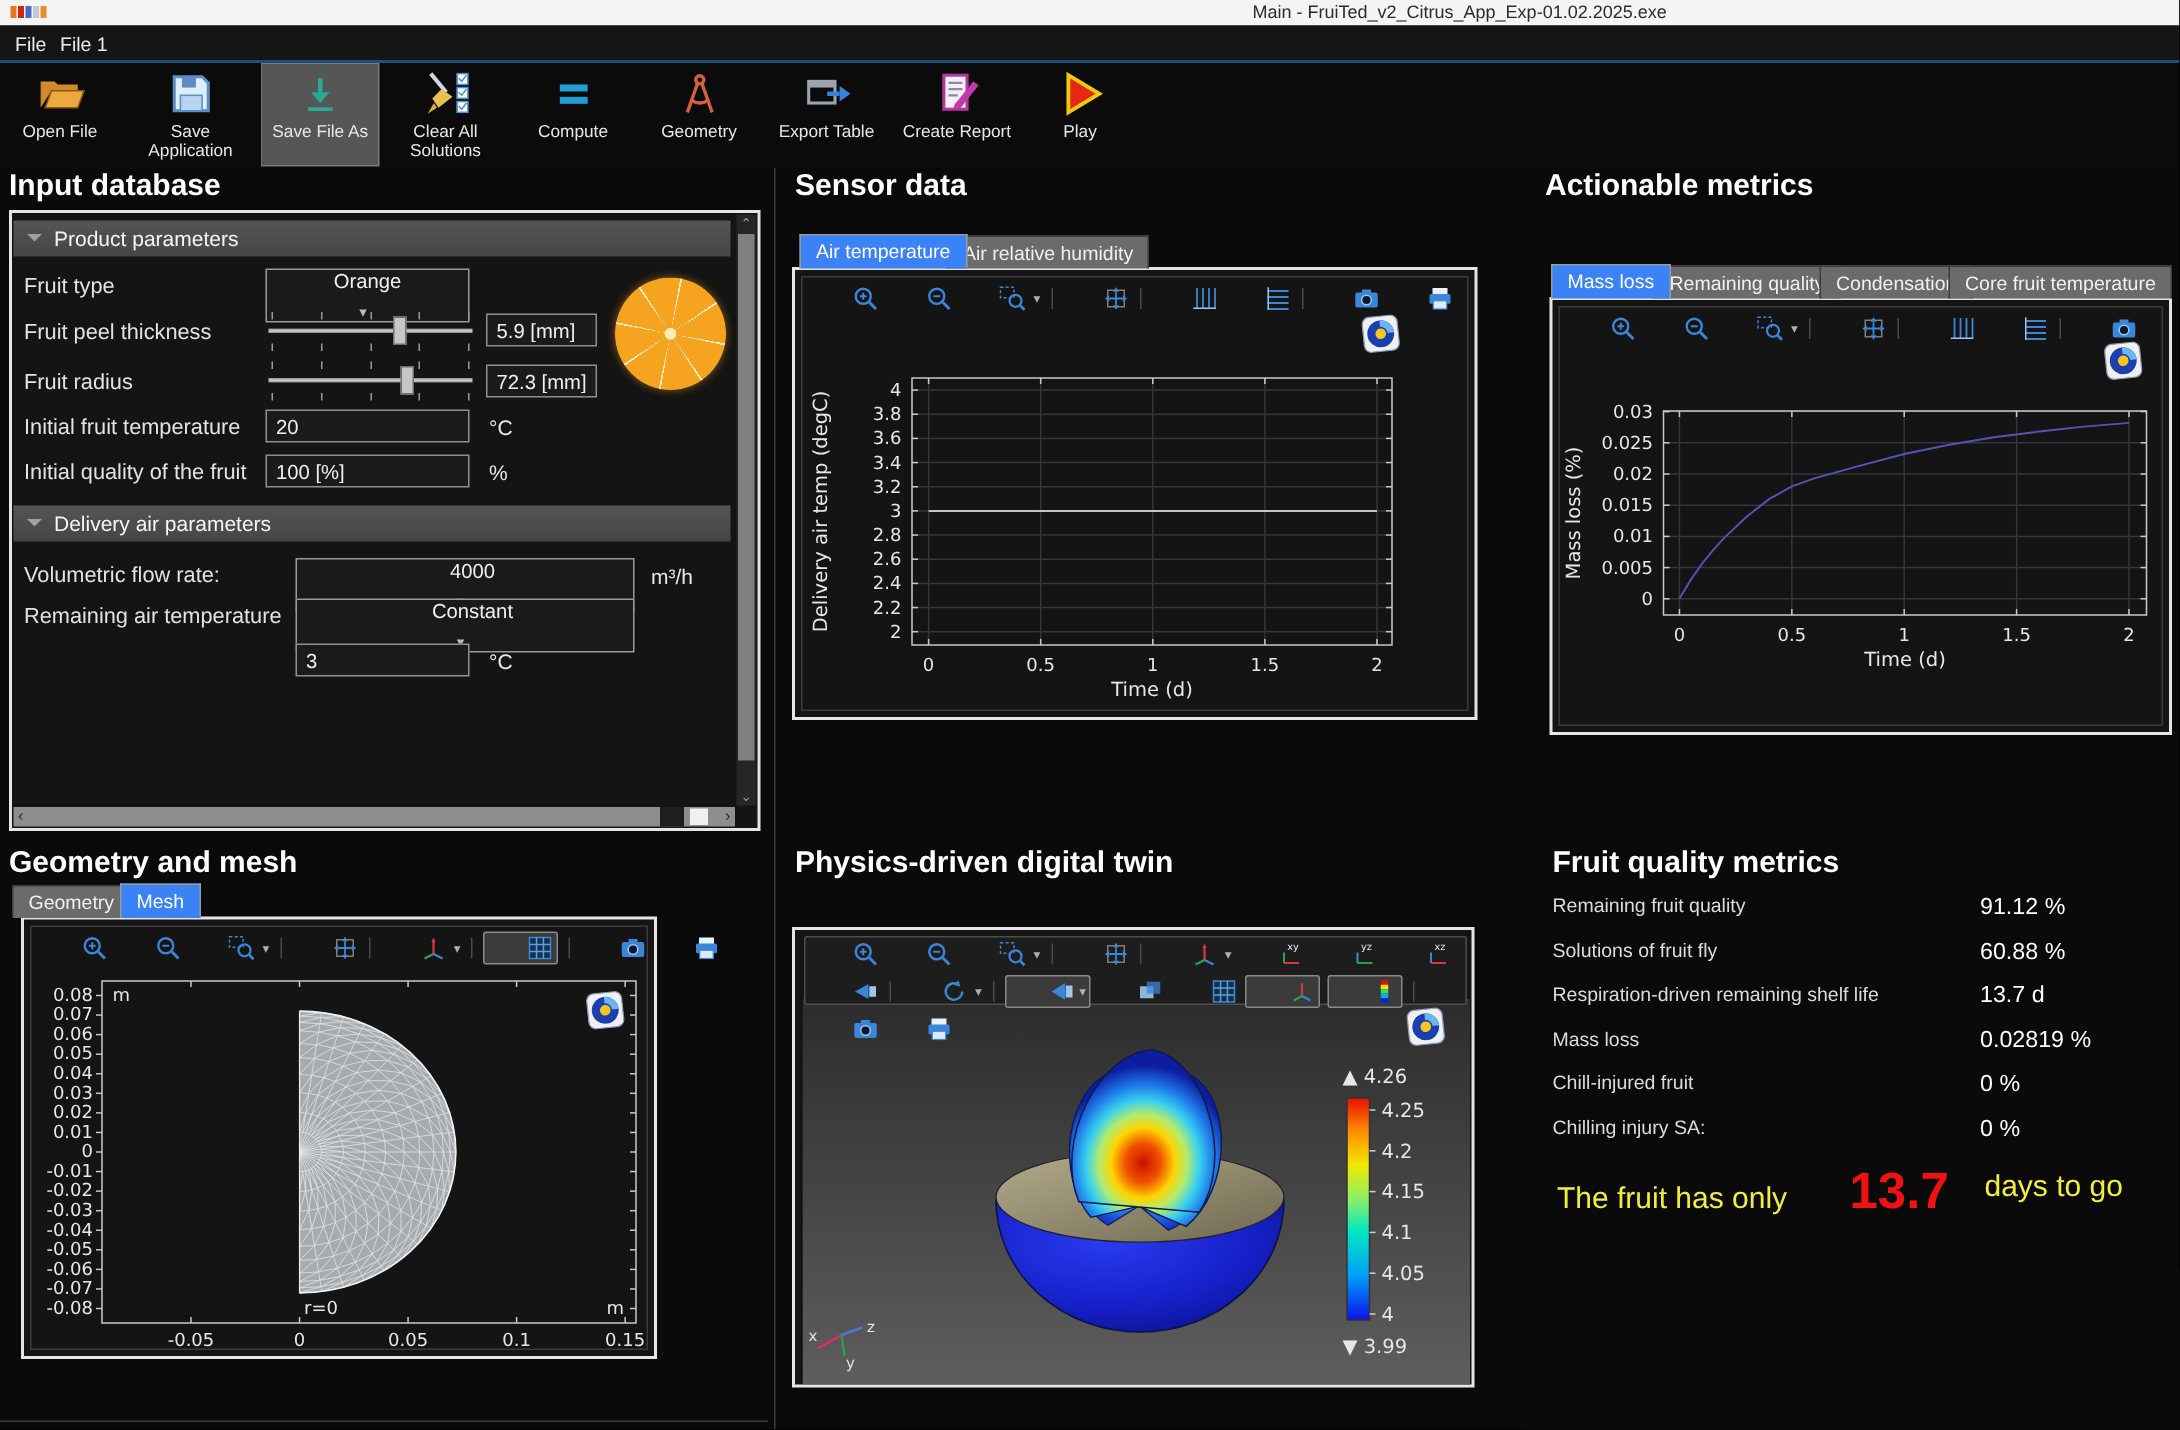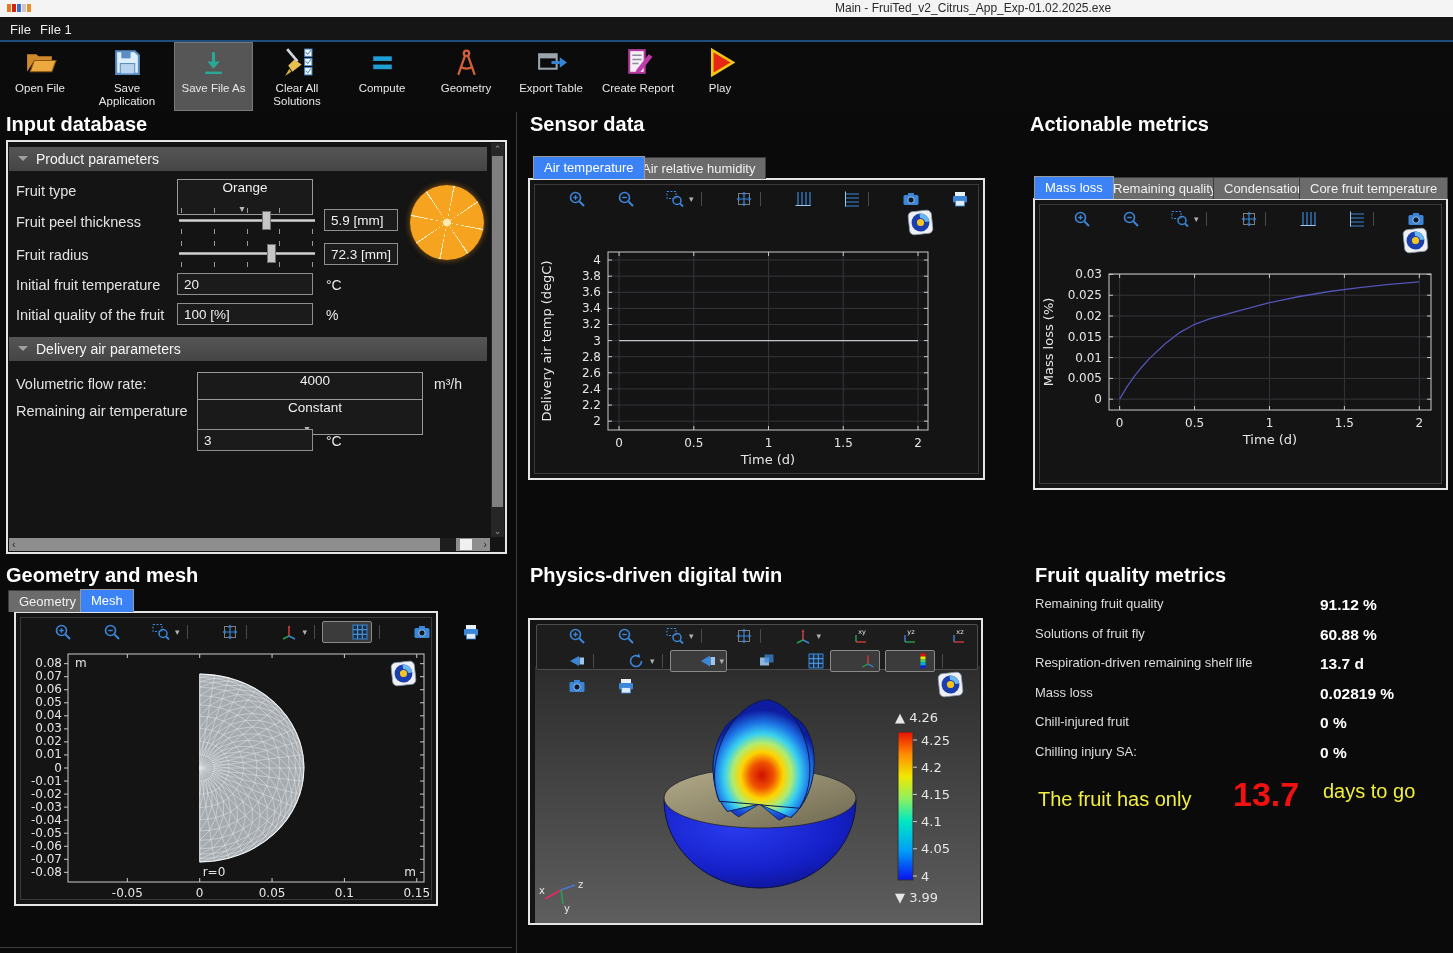--- a/index.html
+++ b/index.html
@@ -69,21 +69,21 @@
   .hscroll .arr{position:absolute;top:0;color:#2a2a2a;font-size:11px;line-height:13px;}
   .hs-dark{position:absolute;right:34px;width:16px;top:0;bottom:0;background:#1e1e1e;}
   .hs-white{position:absolute;right:18px;width:12px;top:1px;bottom:1px;background:#f0f0f0;}
   
   .chart{position:absolute;}
   #app svg text{fill:#e6e6e6;font-family:"DejaVu Sans",sans-serif;}
   text.tick{font-size:12px;}
   text.alabel{font-size:13px;}
   
   .fq-label{position:absolute;left:1035px;font-size:13px;color:#dcdcdc;white-space:nowrap;}
-  .fq-value{position:absolute;left:1320px;font-size:15.5px;font-weight:bold;color:#ffffff;white-space:nowrap;}
+  .fq-value{position:absolute;left:1320px;font-size:15.5px;font-weight:normal;color:#ffffff;white-space:nowrap;}
   .fq-msg-y{position:absolute;font-size:20px;color:#f2ee3e;white-space:nowrap;}
   .fq-msg-r{position:absolute;font-size:34px;font-weight:bold;color:#f21111;white-space:nowrap;}
 </style>
 </head>
 <body>
 
 <div id="app">
 
   <div class="titlebar">
     <span class="applogo">

